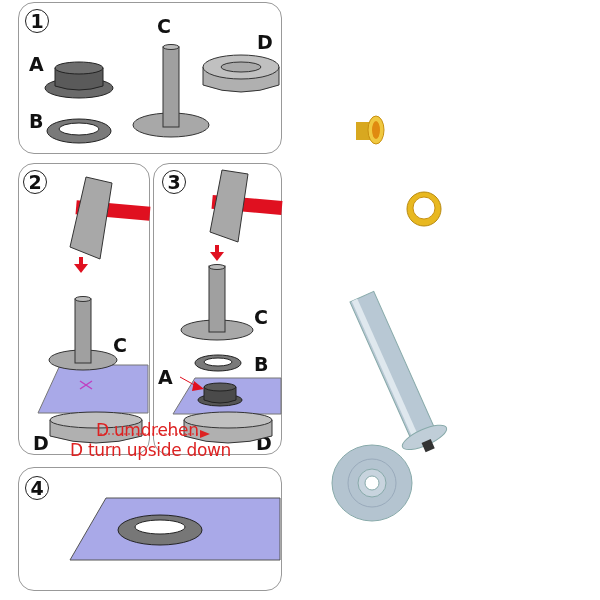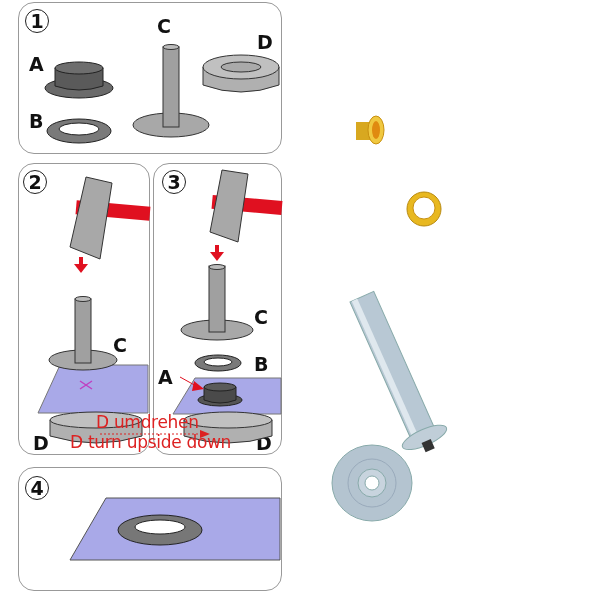--- a/index.html
+++ b/index.html
@@ -1,20 +1,20 @@
 <!DOCTYPE html>
 <html><head>
 <meta charset="utf-8">
 <style>
   html,body{margin:0;padding:0;background:#fff;}
   body{width:600px;height:600px;position:relative;overflow:hidden;font-family:"Liberation Sans",sans-serif;}
   .panel{position:absolute;border:1.5px solid #999;border-radius:16px;background:#fff;}
   .step-num{position:absolute;width:22px;height:22px;border:1.5px solid #222;border-radius:50%;font:900 19px "DejaVu Sans",sans-serif;text-align:center;line-height:22px;color:#111;}
   .lbl{position:absolute;font:900 19px "DejaVu Sans",sans-serif;color:#111;}
-  .red-text{position:absolute;font:400 17px "DejaVu Sans",sans-serif;color:#d22;letter-spacing:-0.3px;white-space:nowrap;}
+  .red-text{position:absolute;font:400 17px "DejaVu Sans",sans-serif;color:#d22;letter-spacing:-0.3px;white-space:nowrap;margin-top:8px;}
   svg{position:absolute;overflow:visible;}
 </style>
 </head>
 <body>
 
 <div class="panel" style="left:18px;top:2px;width:262px;height:150px;">
   <div class="step-num" style="left:6px;top:6px;">1</div>
   <div class="lbl" style="left:10px;top:50px;">A</div>
   <div class="lbl" style="left:10px;top:107px;">B</div>
   <div class="lbl" style="left:138px;top:12px;">C</div>

